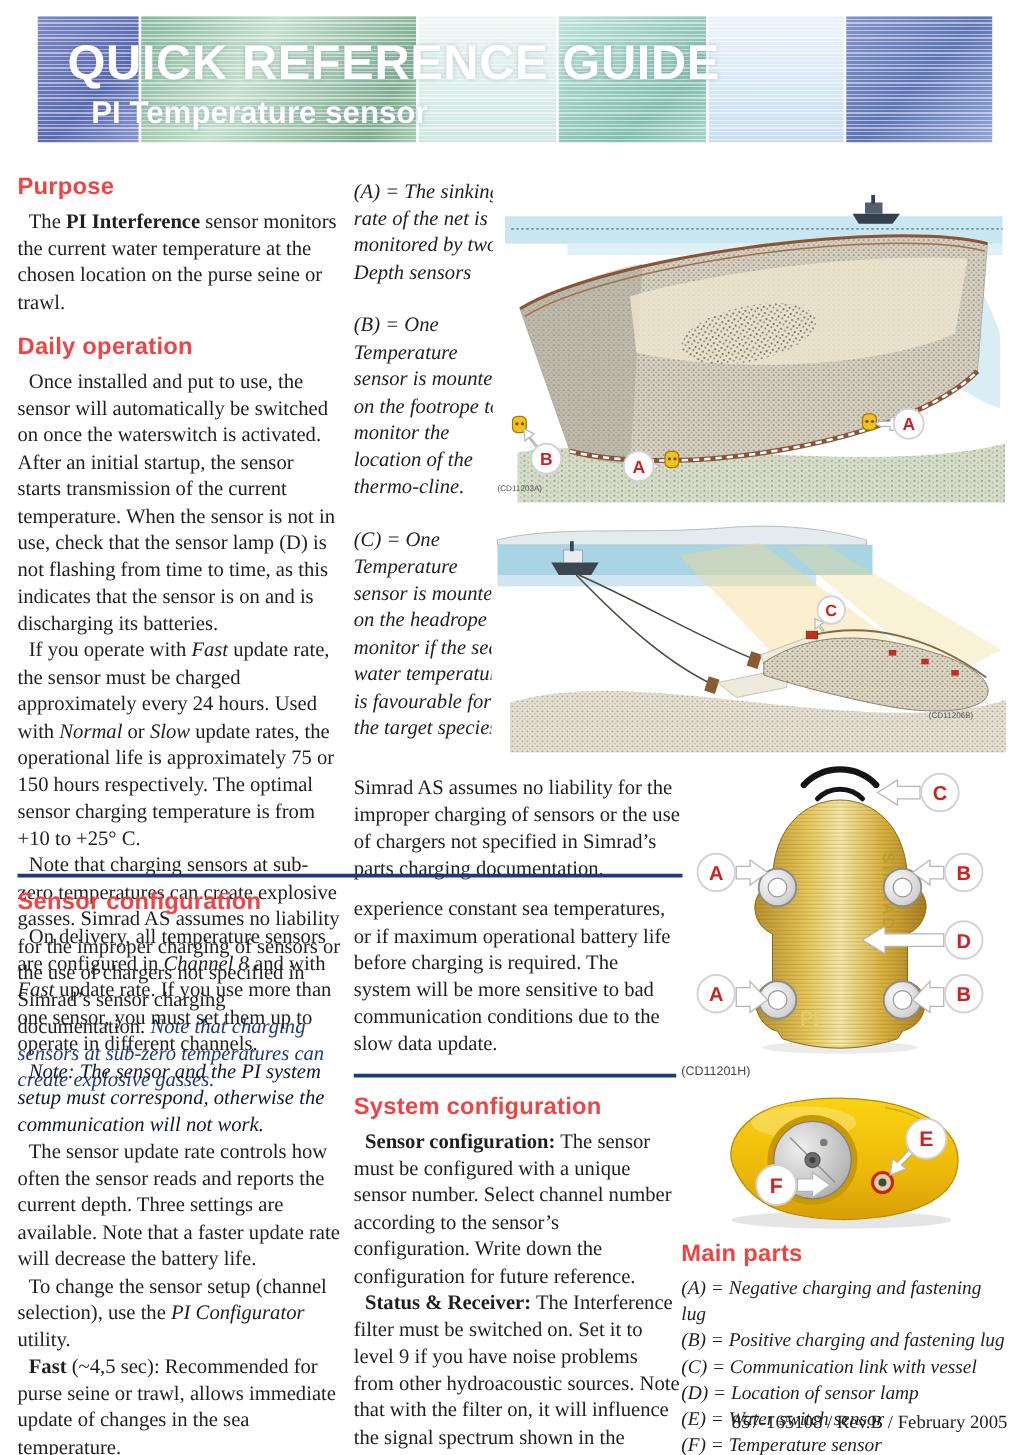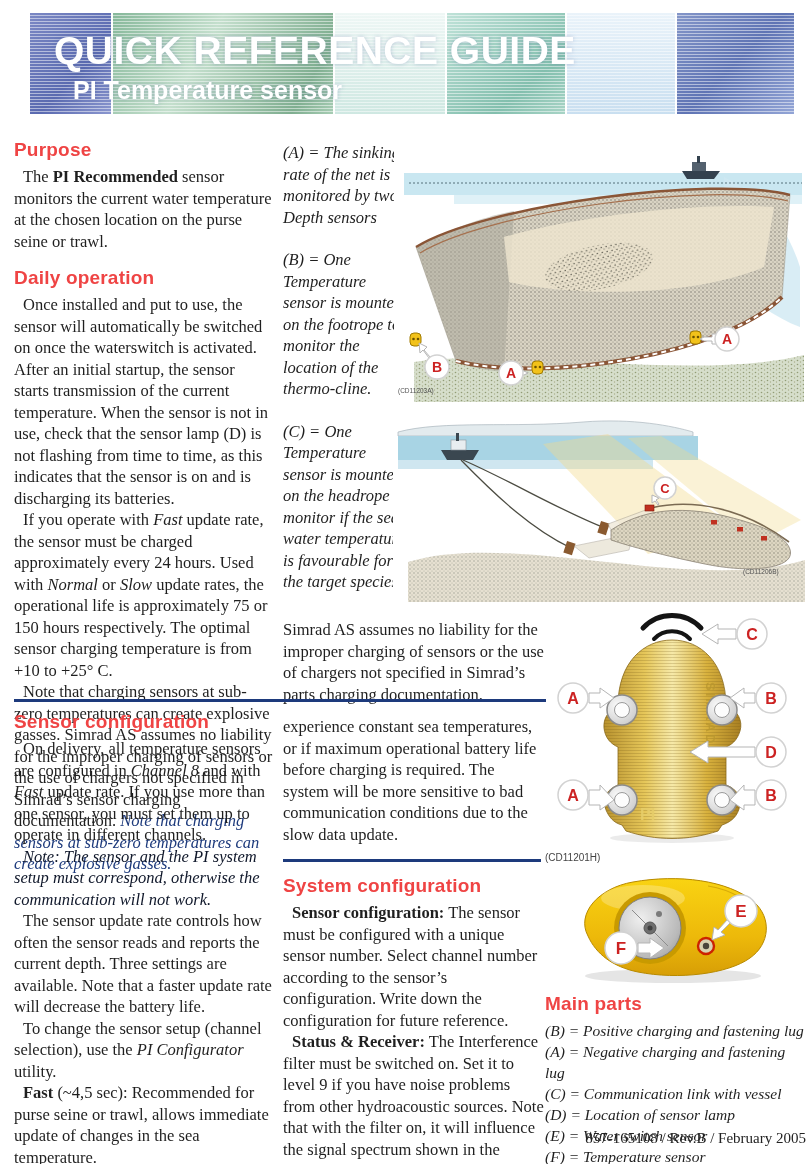--- a/index.html
+++ b/index.html
@@ -76,21 +76,21 @@
     <div class="hp5"></div>
     <div class="hp6"></div>
   </div>
   <div class="scanlines"></div>
   <div class="header-title">QUICK REFERENCE GUIDE</div>
   <div class="header-sub">PI Temperature sensor</div>
 </div>
 
 <div class="col1">
   <h3>Purpose</h3>
-  <p><span>The </span><span class="seg-b">PI Recommended</span><span> sensor monitors the current water temperature at the chosen location on the purse seine or trawl.</span></p>
+  <p><span>The </span><span class="seg-b">PI Interference</span><span> sensor monitors the current water temperature at the chosen location on the purse seine or trawl.</span></p>
   <div class="gap"></div>
   <h3>Daily operation</h3>
   <p>Once installed and put to use, the sensor will automatically be switched on once the waterswitch is activated. After an initial startup, the sensor starts transmission of the current temperature. When the sensor is not in use, check that the sensor lamp (D) is not flashing from time to time, as this indicates that the sensor is on and is discharging its batteries.</p>
   <p><span>If you operate with </span><span class="seg-i">Fast</span><span> update rate, the sensor must be charged approximately every 24 hours. Used with </span><span class="seg-i">Normal</span><span> or </span><span class="seg-i">Slow</span><span> update rates, the operational life is approximately 75 or 150 hours respectively. The optimal sensor charging temperature is from +10 to +25° C.</span></p>
   <p><span>Note that charging sensors at sub-zero temperatures can create explosive gasses. Simrad AS assumes no liability for the improper charging of sensors or the use of chargers not specified in Simrad’s sensor charging documentation. </span><span class="seg-note">Note that charging sensors at sub-zero temperatures can create explosive gasses.</span></p>
 </div>
 
 <div class="note-col">
   <p>(A) = The sinking rate of the net is monitored by two Depth sensors</p>
   <p>(B) = One Temperature sensor is mounted on the footrope to monitor the location of the thermo-cline.</p>
@@ -356,22 +356,22 @@
   <g>
     <polygon class="blockarrow" points="80,77 92,77 92,72 106,82 92,92 92,87 80,87"></polygon>
     <circle class="lblcirc" cx="63" cy="82" r="16"></circle>
     <text class="lbl" x="63" y="88" font-size="17" text-anchor="middle">F</text>
   </g>
 </svg>
 
 <div class="mainparts">
   <h3>Main parts</h3>
   <ul>
+    <li>(A) = Negative charging and fastening lug</li>
     <li>(B) = Positive charging and fastening lug</li>
-    <li>(A) = Negative charging and fastening lug</li>
     <li>(C) = Communication link with vessel</li>
     <li>(D) = Location of sensor lamp</li>
     <li>(E) = Water switch sensor</li>
     <li>(F) = Temperature sensor</li>
   </ul>
 </div>
 
 <div class="footer">857-165108 / Rev.B / February 2005</div>
 
 </body></html>

